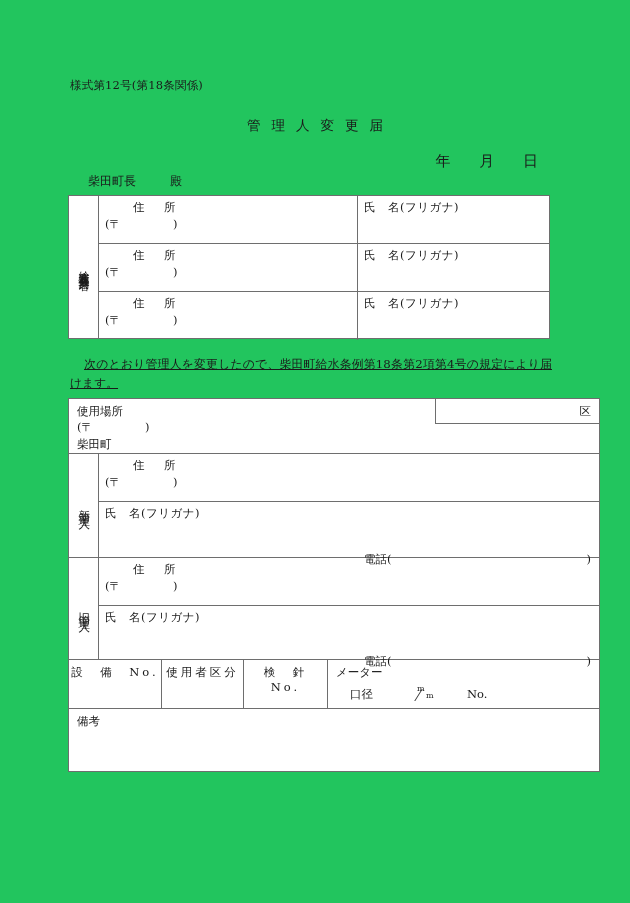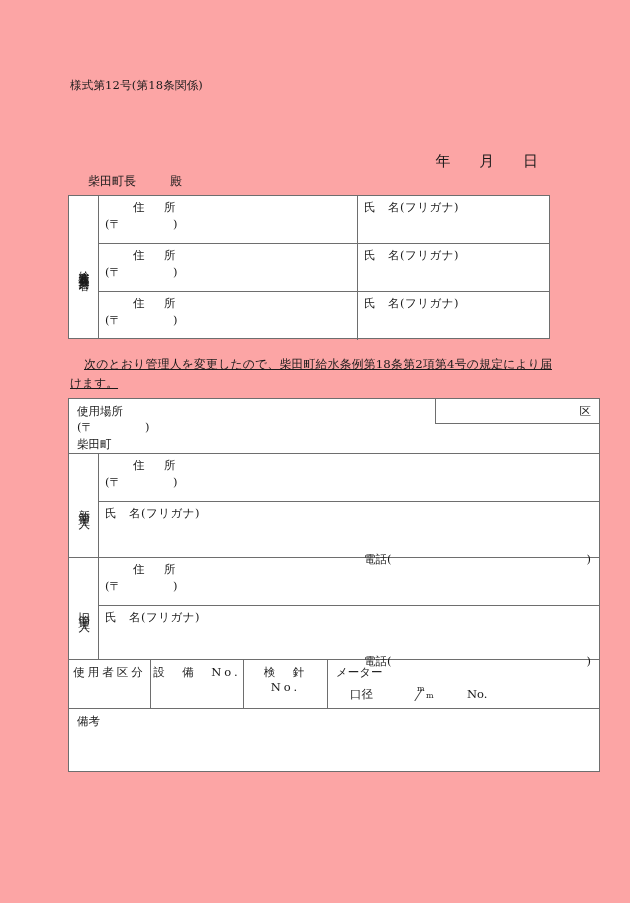--- a/index.html
+++ b/index.html
@@ -11,21 +11,21 @@
     width: 630px;
     height: 903px;
     position: relative;
     font-family: "DejaVu Serif", "Liberation Serif", serif;
     color: #1a1a1a;
     overflow: hidden;
   }
   .page {
     position: absolute;
     inset: 0;
-    background: #fca5a5;
+    background: #22c55e;
   }
 
   
   .form-code {
     position: absolute;
     left: 70px;
     top: 78px;
     font-size: 11.5px;
     letter-spacing: 0.2px;
     white-space: nowrap;
@@ -252,20 +252,21 @@
     font-size: 11.5px;
   }
 </style>
 </head>
 <body>
 
 <div class="page">
 
   <div class="form-code">様式第12号(第18条関係)</div>
 
+  <div class="doc-title">管理人変更届</div>
 
   <div class="date-line">
     <span>年</span>
     <span>月</span>
     <span>日</span>
   </div>
 
   <div class="addressee">
     <span>柴田町長</span><span class="honorific">殿</span>
   </div>
@@ -361,25 +362,25 @@
           </div>
           <div class="tel">
             <span class="tel-label">電話(</span>
             <span class="tel-close">)</span>
           </div>
         </div>
       </div>
     </div>
 
     <div class="equip-row">
+      <div class="equip-cell eq-1">
+        <span class="sp">設　備　No.</span>
+      </div>
       <div class="equip-cell eq-2">
         <span class="sp">使用者区分</span>
-      </div>
-      <div class="equip-cell eq-1">
-        <span class="sp">設　備　No.</span>
       </div>
       <div class="equip-cell eq-3">
         <span class="sp">検　針　No.</span>
       </div>
       <div class="equip-cell eq-4">
         <span>メーター</span>
         <span class="meter-sub">
           <span class="caliber">口径</span><span class="frac"><span class="num">m</span><span class="bar"></span><span class="den">m</span></span><span>No.</span>
         </span>
       </div>

